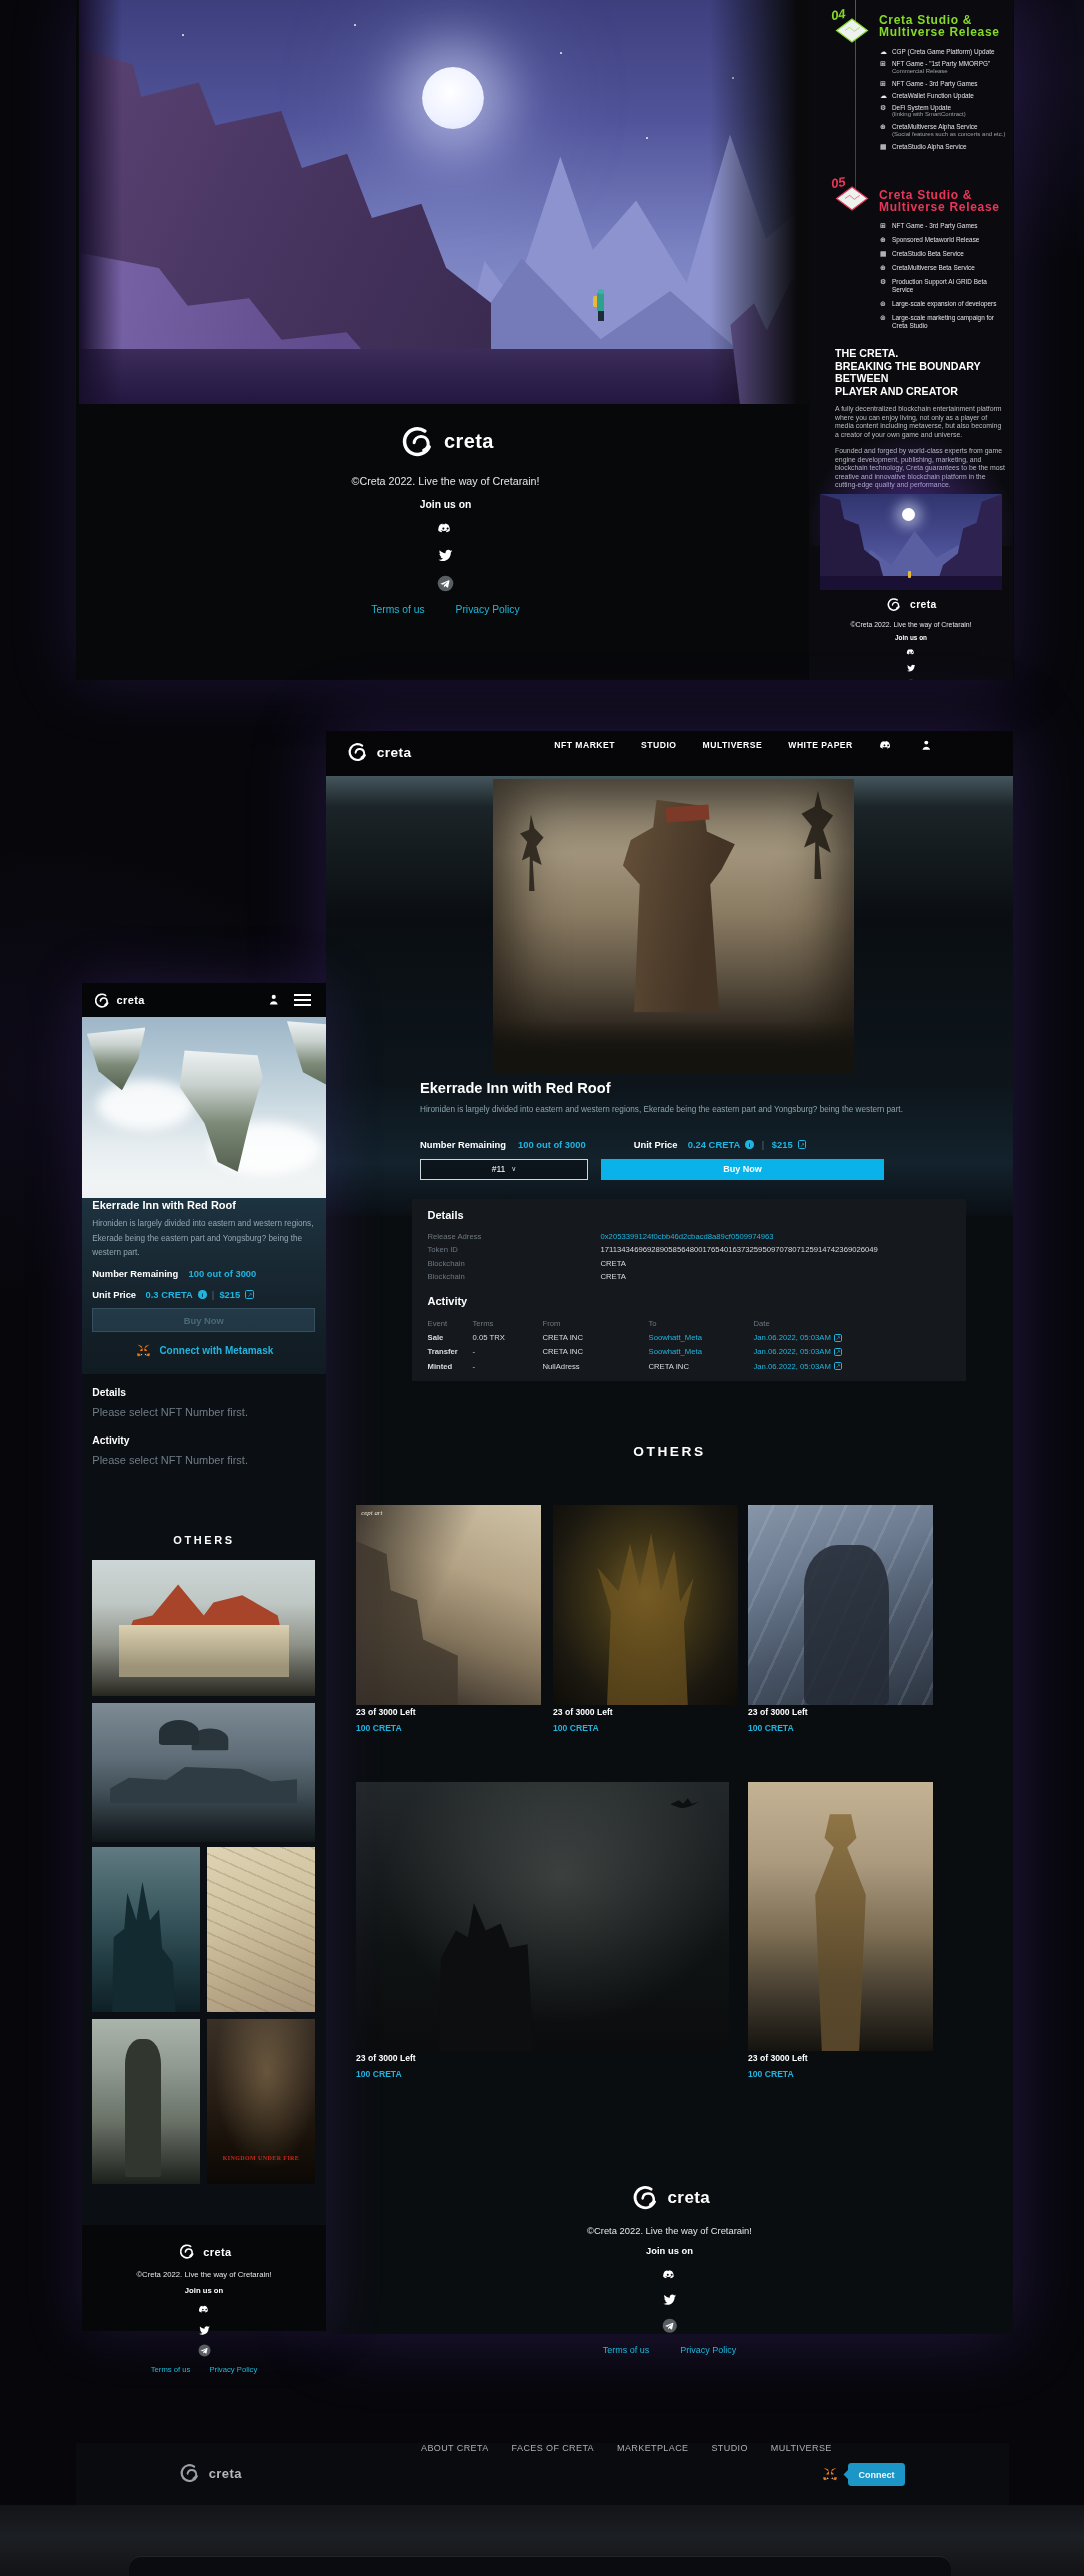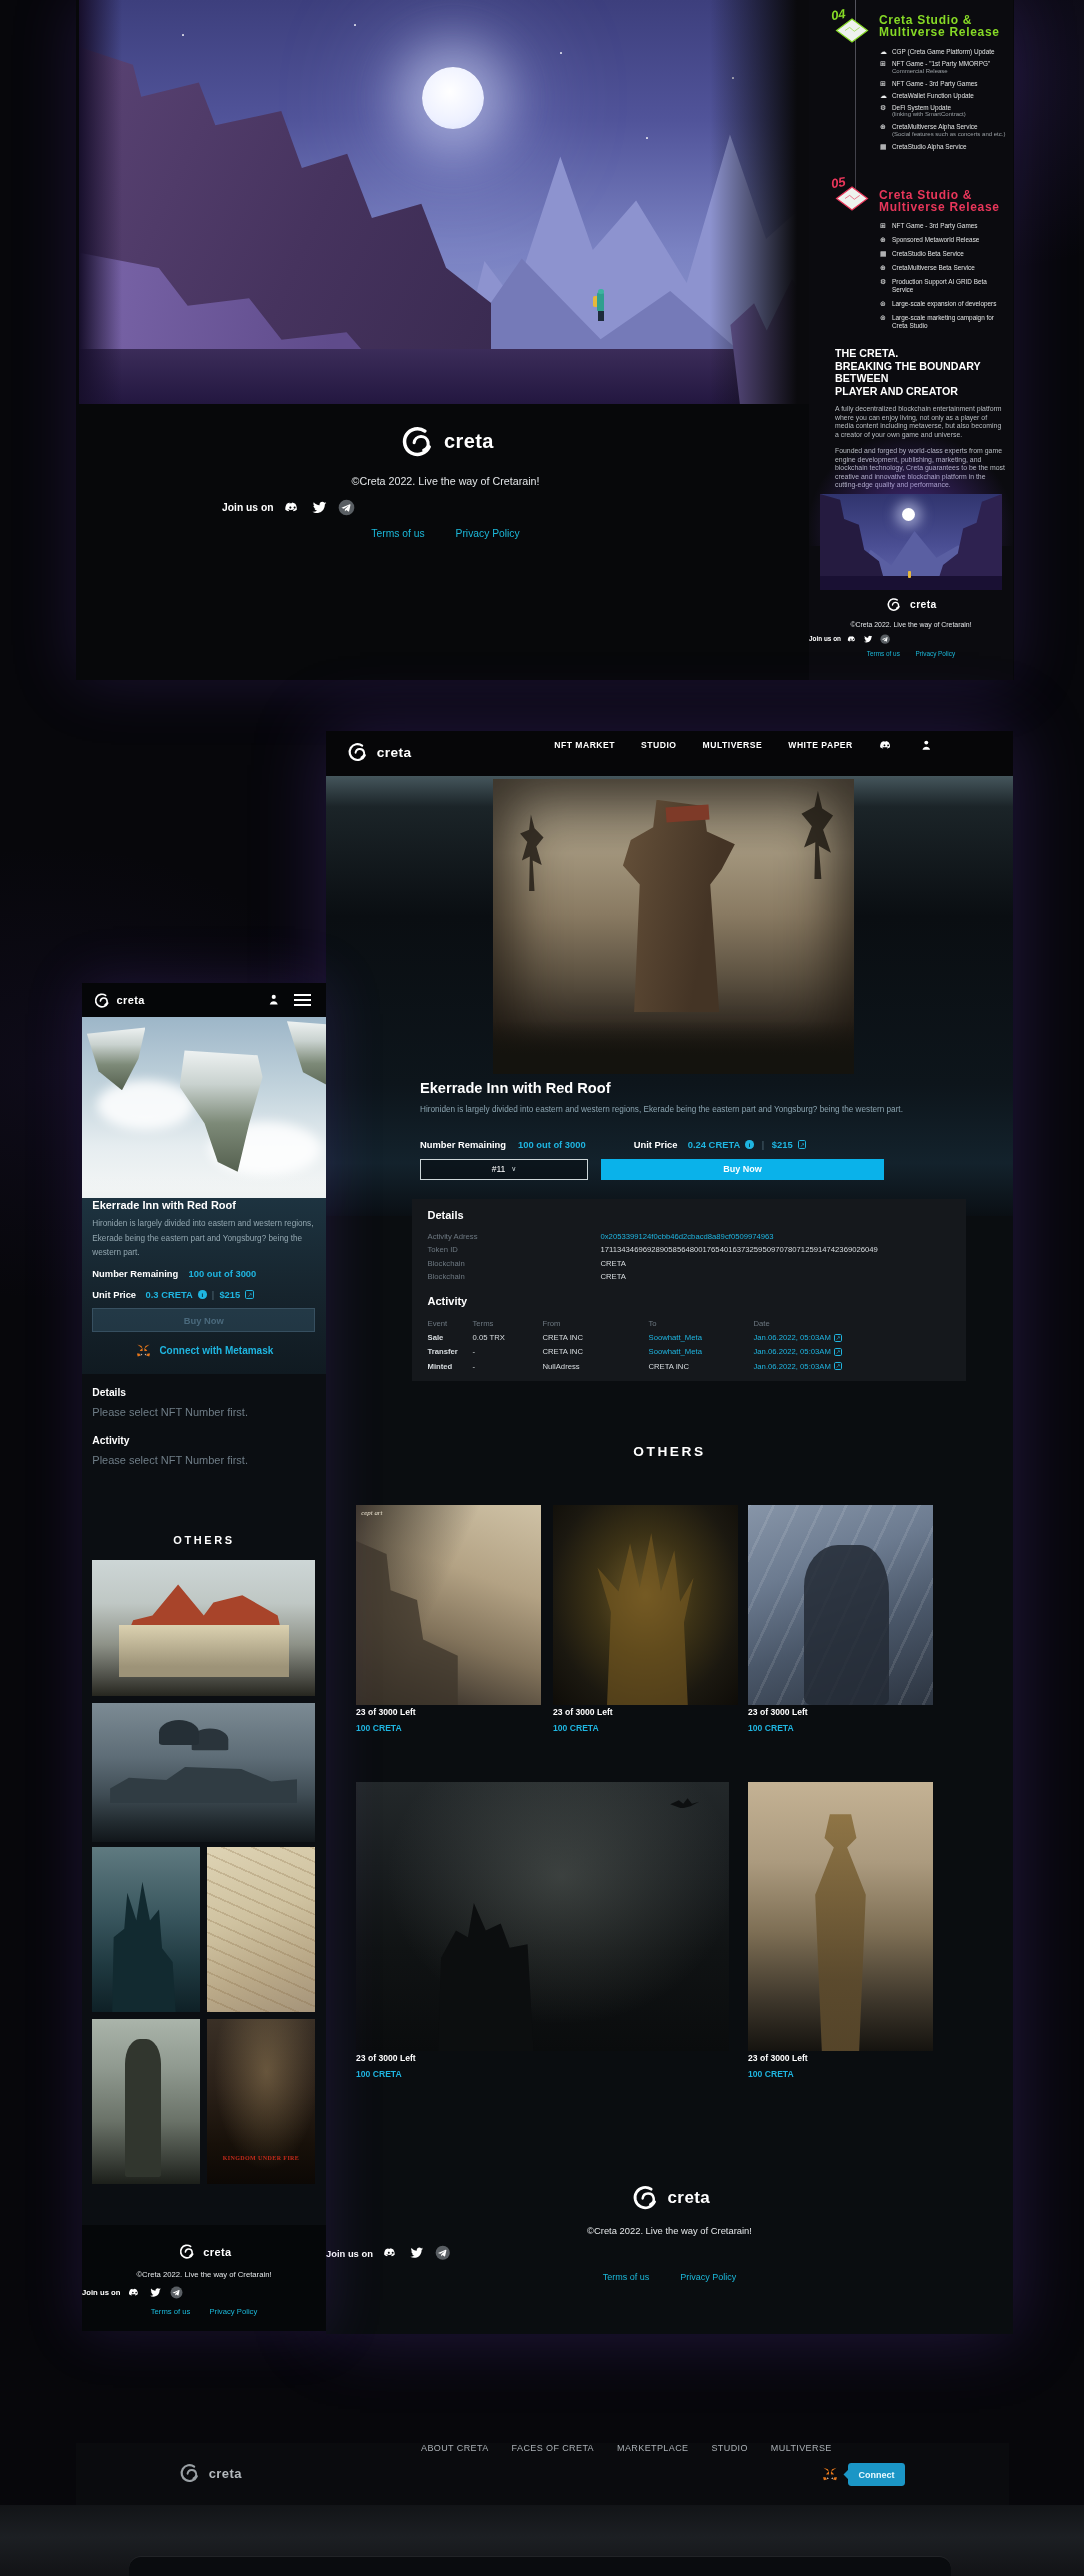--- a/index.html
+++ b/index.html
@@ -35,21 +35,21 @@
   .hiker .hk-body{position:absolute;left:4.3px;top:3.4px;width:7.7px;height:19px;background:#2f9f8e;border-radius:2.6px 2.6px 0.9px 0.9px;}
   .hiker .hk-head{position:absolute;left:6px;top:0;width:5.2px;height:5.2px;background:#3db3a0;border-radius:50%;}
   .hiker .hk-legs{position:absolute;left:6px;top:21.5px;width:5.2px;height:10.3px;background:#1d2a3a;}
   .hero-fade{position:absolute;right:0;top:0;width:99px;height:100%;background:linear-gradient(90deg,rgba(10,10,13,0),#0a0a0d 88%);}
   .hero-left{position:absolute;left:0;top:0;width:43px;height:100%;background:linear-gradient(90deg,#170f2b,rgba(23,15,43,0));}
   
   .cfooter{text-align:center;}
   .logo-row{display:flex;align-items:center;justify-content:center;gap:7.7px;color:#fff;}
   .wordmark{font-weight:bold;color:#fff;letter-spacing:0.4px;}
   .copyright{color:#e3e6e8;}
-  .join-row{display:flex;align-items:center;gap:10.3px;color:#fff;}
+  .join-row{display:flex;align-items:center;gap:10.3px;color:#fff;flex-direction:column;}
   .join-label{font-weight:bold;color:#fff;}
   .links-row{display:flex;justify-content:center;gap:31px;}
   .flink{color:#1cb9da;}
   .tl-footer{position:absolute;left:146px;top:422px;width:447px;}
   .tl-footer .logo-row svg{width:39px;height:39px;}
   .tl-footer .wordmark{font-size:20px;}
   .tl-footer .copyright{font-size:10.7px;margin-top:13.7px;}
   .tl-footer .join-row{margin-top:12px;font-size:10.3px;}
   .tl-footer .join-row svg{width:17px;height:17px;}
   .tl-footer .links-row{margin-top:12px;font-size:10.3px;}
@@ -502,21 +502,21 @@
 
     <div class="d-select">
       <span>#11</span>
       <span class="chev">∨</span>
     </div>
     <div class="d-buy">Buy Now</div>
 
     <div class="d-box">
       <div class="box-h" style="top:10.3px">Details</div>
       <div class="d-drows">
-        <span class="dlab">Activity Adress</span>
+        <span class="dlab">Release Adress</span>
           <span class="cyan" style="font-size:7.7px">0x2053399124f0cbb46d2cbacd8a89cf0509974963</span>
         <span class="dlab">Token ID</span>
           <span class="dval">17113434696928905856480017654016373259509707807125914742369026049</span>
         <span class="dlab">Blockchain</span>
           <span class="dval">CRETA</span>
         <span class="dlab">Blockchain</span>
           <span class="dval">CRETA</span>
       </div>
       <div class="box-h" style="top:96px">Activity</div>
       <div class="d-acttab">

